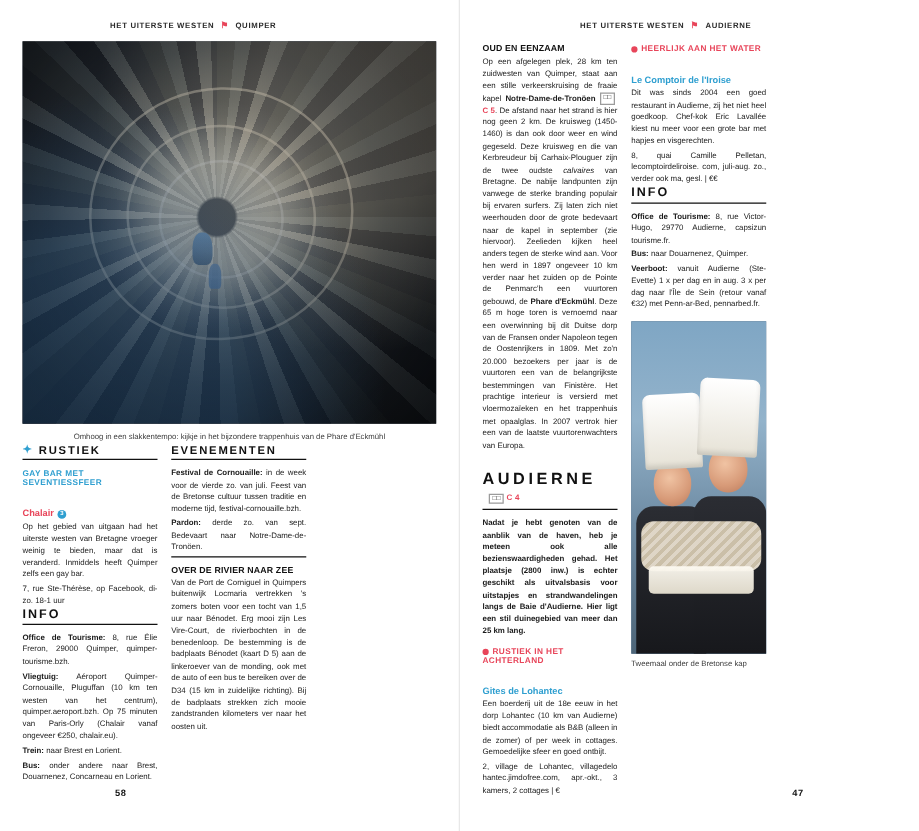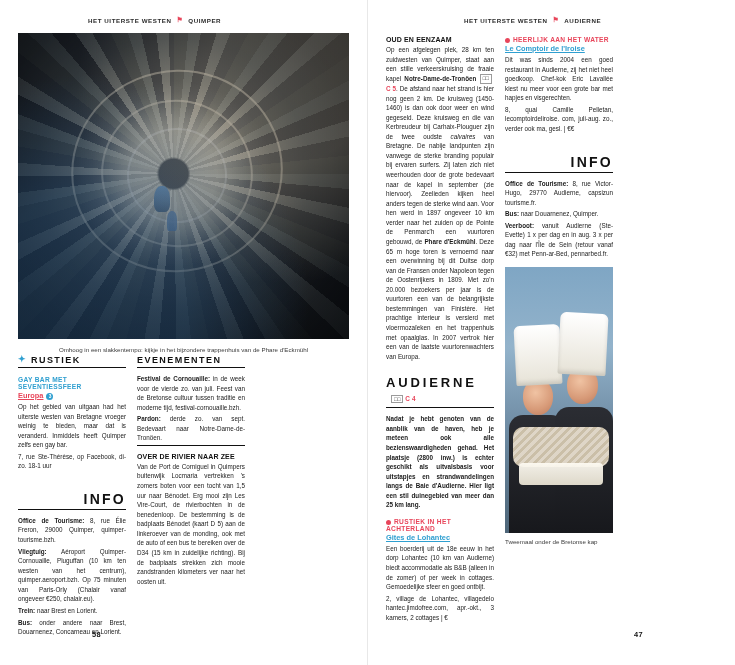--- a/index.html
+++ b/index.html
@@ -141,26 +141,25 @@
     align-items: center;
     gap: 4px;
     font-size: 9px;
     font-weight: bold;
     letter-spacing: 0.16em;
     color: #111;
     margin-top: 12px;
   }
   .h-cat.first { margin-top: 0; }
   .h-info {
-    font-size: 14px;
+    font-size: 10px;
     font-weight: bold;
     letter-spacing: 0.16em;
     color: #111;
-    margin-top: 20px;
-    text-align: right;
+    margin-top: 0;
   }
   .star {
     display: inline-block;
     width: 9px; height: 9px;
     color: #2f9fd0;
     font-size: 9px;
     line-height: 9px;
   }
 
   .h-entry {
@@ -177,22 +176,21 @@
     width: 5px; height: 5px;
     border-radius: 50%;
     background: #e8455a;
     margin-right: 3px;
     vertical-align: middle;
   }
   .h-entry-sub {
     font-size: 7.4px;
     font-weight: bold;
     color: #e8455a;
-    margin-top: 1px;
-    text-decoration: underline;
+    margin-top: 16px;
   }
   .h-entry-sub.blue { color: #2f9fd0; }
 
   p.body {
     font-size: 6.3px;
     line-height: 1.52;
     margin: 2px 0 0 0;
     text-align: justify;
     hyphens: auto;
   }
@@ -321,21 +319,21 @@
       <div class="col">
 
         <div class="h-cat first">
           <span class="star">✦</span>
           <span>RUSTIEK</span>
         </div>
         <div class="rule"></div>
 
         <div class="h-entry">GAY BAR MET SEVENTIESSFEER</div>
         <div class="h-entry-sub">
-          <span>Europa</span><span class="badge-num">3</span>
+          <span>Chalair</span><span class="badge-num">3</span>
         </div>
         <p class="body">Op het gebied van uitgaan had het uiterste westen van Bretagne vroeger weinig te bieden, maar dat is veranderd. Inmiddels heeft Quimper zelfs een gay bar.</p>
         <p class="body">7, rue Ste-Thérèse, op Facebook, di-zo. 18-1 uur</p>
 
         <div class="h-info">INFO</div>
         <div class="rule"></div>
 
         <p class="body"><span class="b">Office de Tourisme:</span><span> 8, rue Élie Freron, 29000 Quimper, quimper-tourisme.bzh.</span></p>
         <p class="body"><span class="b">Vliegtuig:</span><span> Aéroport Quimper-Cornouaille, Pluguffan (10 km ten westen van het centrum), quimper.aeroport.bzh. Op 75 minuten van Paris-Orly (Chalair vanaf ongeveer €250, chalair.eu).</span></p>
         <p class="body"><span class="b">Trein:</span><span> naar Brest en Lorient.</span></p>

